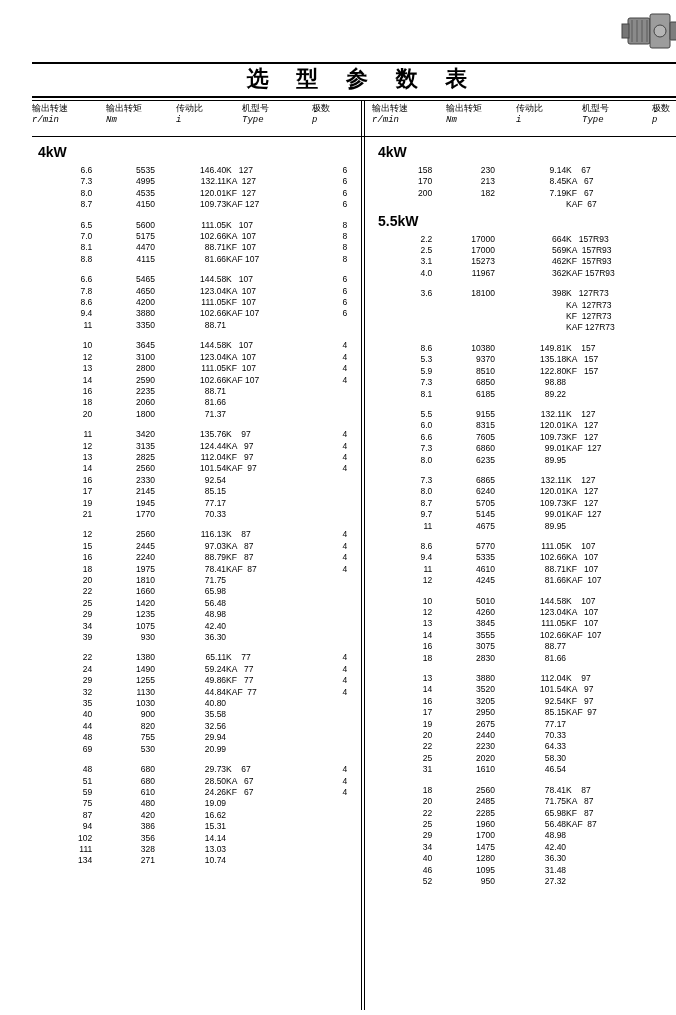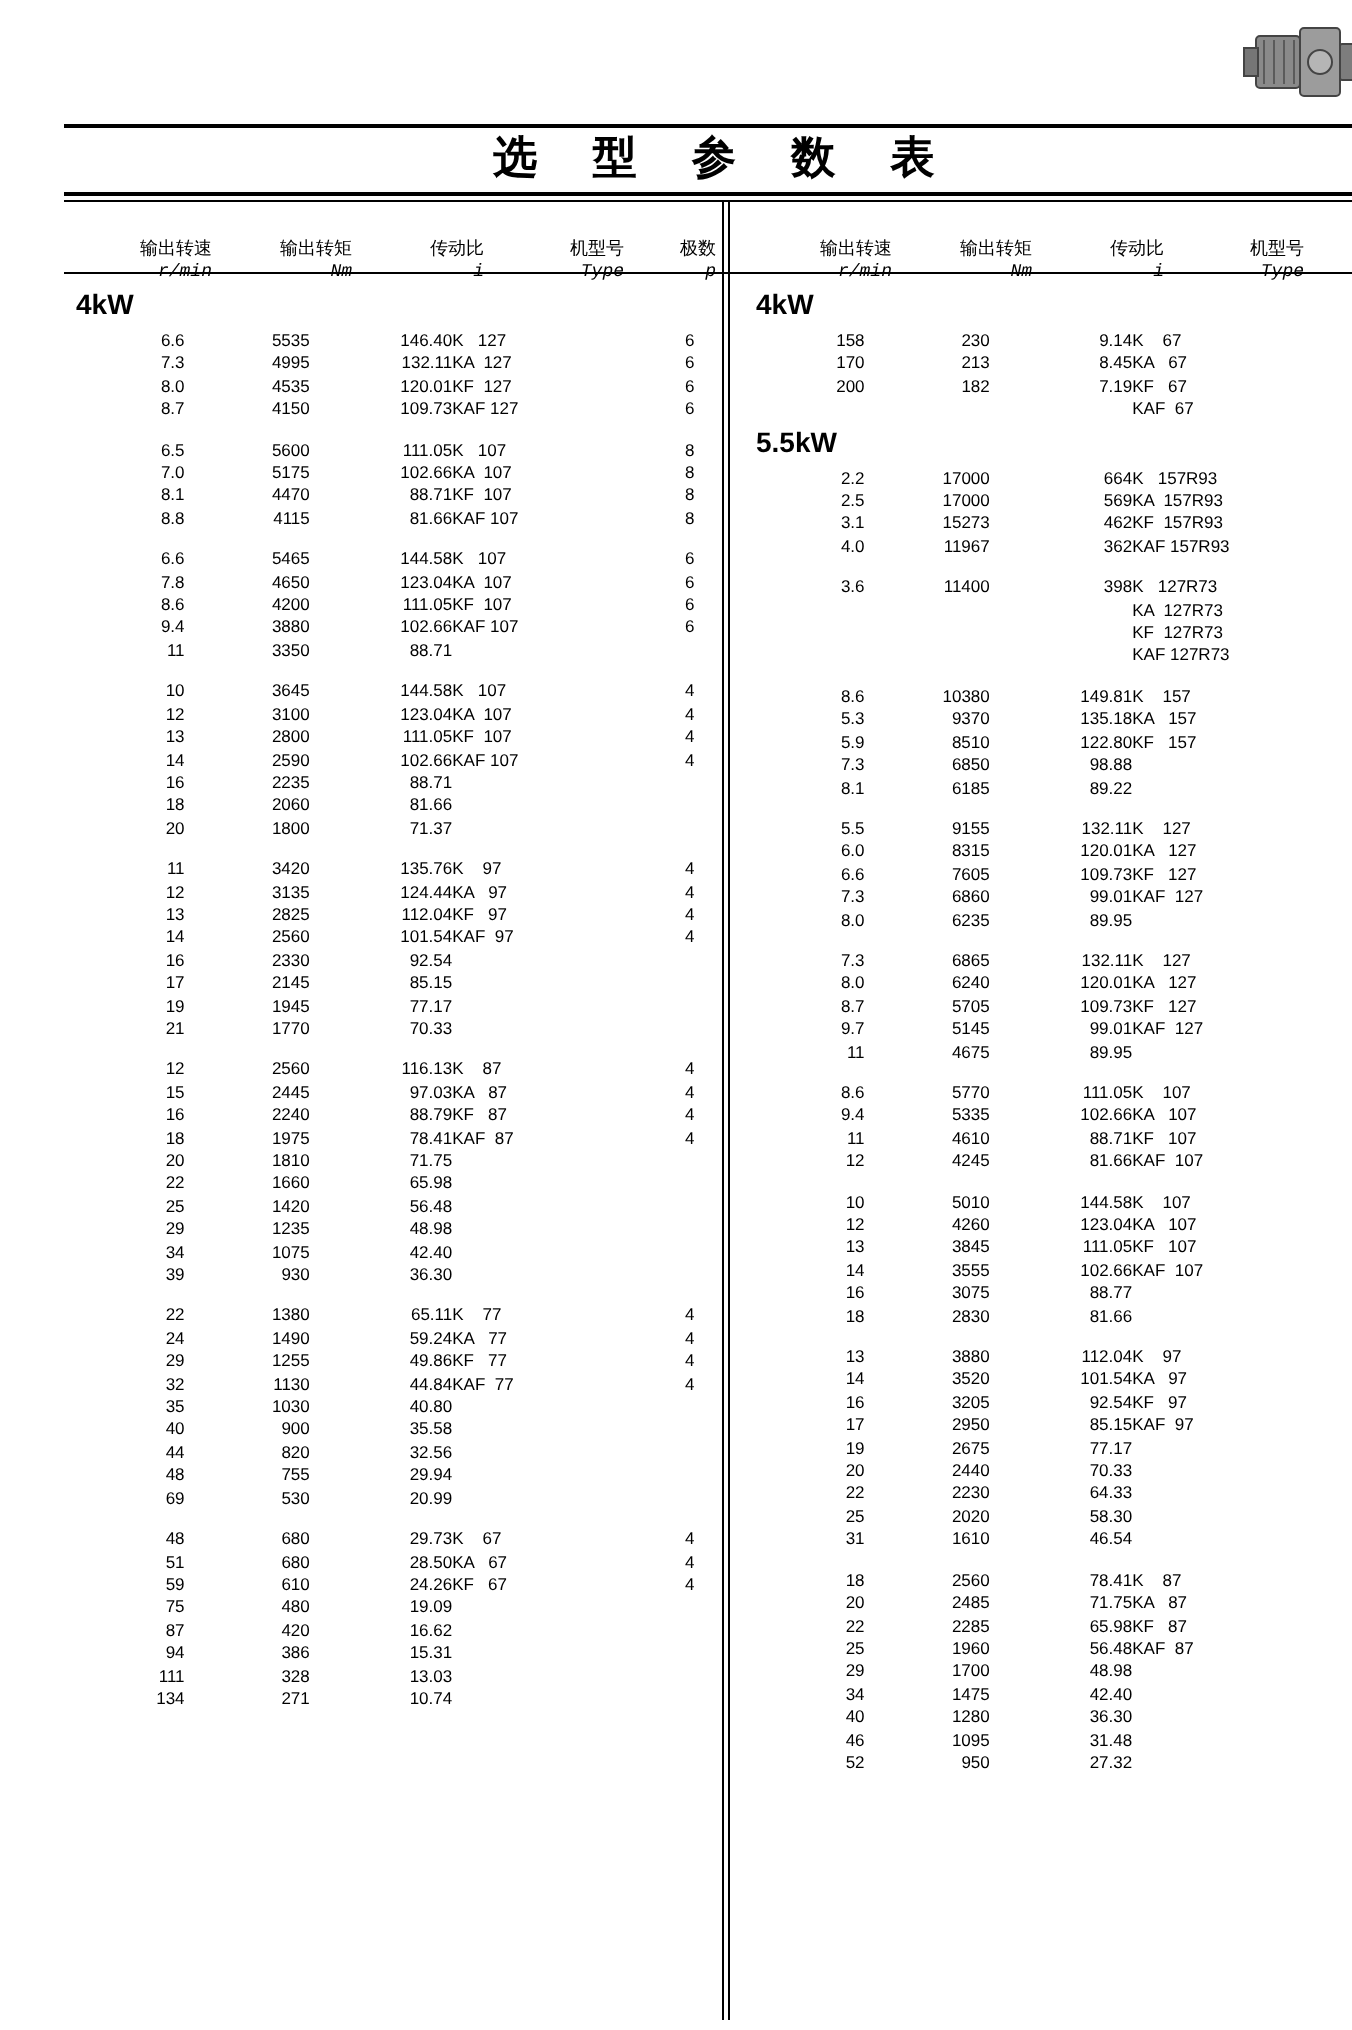--- a/index.html
+++ b/index.html
@@ -31,21 +31,21 @@
   }
 
   
   .hdr-rule{
     position:absolute;left:8px;right:8px;height:1px;background:#000;
   }
   .hdr-rule.a{top:100px;}
   .hdr-rule.b{top:136px;}
 
   .colhdr{
-    position:absolute;top:118px;font-size:9px;line-height:12px;text-align:right;
+    position:absolute;top:102px;font-size:9px;line-height:12px;text-align:left;
   }
   .colhdr .l2{font-family:Liberation Mono, monospace;font-style:italic;}
 
   
   .vdiv{
     position:absolute;left:337px;top:100px;width:1px;height:910px;background:#000;
   }
   .vdiv2{
     position:absolute;left:340px;top:100px;width:1px;height:910px;background:#000;
   }
@@ -538,20 +538,27 @@
             <td class="c5"></td>
           </tr>
           <tr>
             <td class="c1">94</td>
             <td class="c2">386</td>
             <td class="c3">15.31</td>
             <td class="c4"></td>
             <td class="c5"></td>
           </tr>
           <tr>
+            <td class="c1">102</td>
+            <td class="c2">356</td>
+            <td class="c3">14.14</td>
+            <td class="c4"></td>
+            <td class="c5"></td>
+          </tr>
+          <tr>
             <td class="c1">111</td>
             <td class="c2">328</td>
             <td class="c3">13.03</td>
             <td class="c4"></td>
             <td class="c5"></td>
           </tr>
           <tr>
             <td class="c1">134</td>
             <td class="c2">271</td>
             <td class="c3">10.74</td>
@@ -624,21 +631,21 @@
             <td class="c2">11967</td>
             <td class="c3">362</td>
             <td class="c4">KAF 157R93</td>
             <td class="c5">4</td>
           </tr>
           <tr class="gap">
             <td colspan="5"></td>
           </tr>
           <tr>
             <td class="c1">3.6</td>
-            <td class="c2">11400</td>
+            <td class="c2">18100</td>
             <td class="c3">398</td>
             <td class="c4">K   127R73</td>
             <td class="c5">4</td>
           </tr>
           <tr>
             <td class="c1"></td>
             <td class="c2"></td>
             <td class="c3"></td>
             <td class="c4">KA  127R73</td>
             <td class="c5">4</td>

